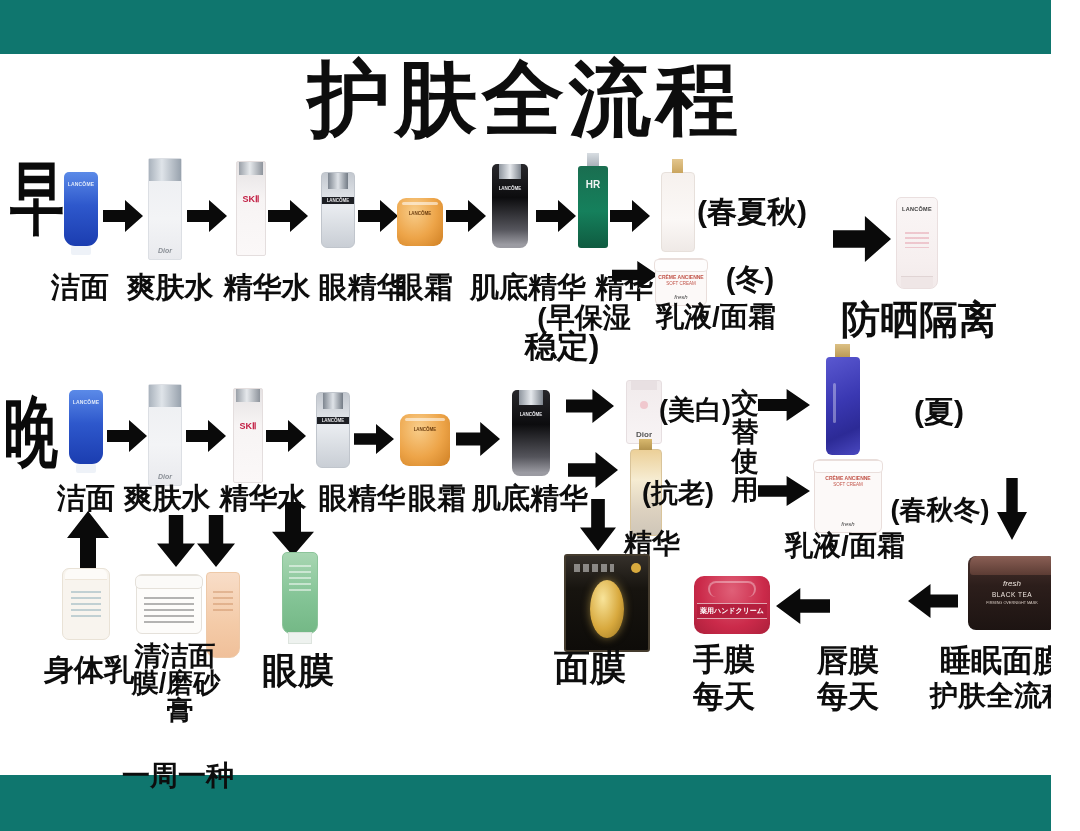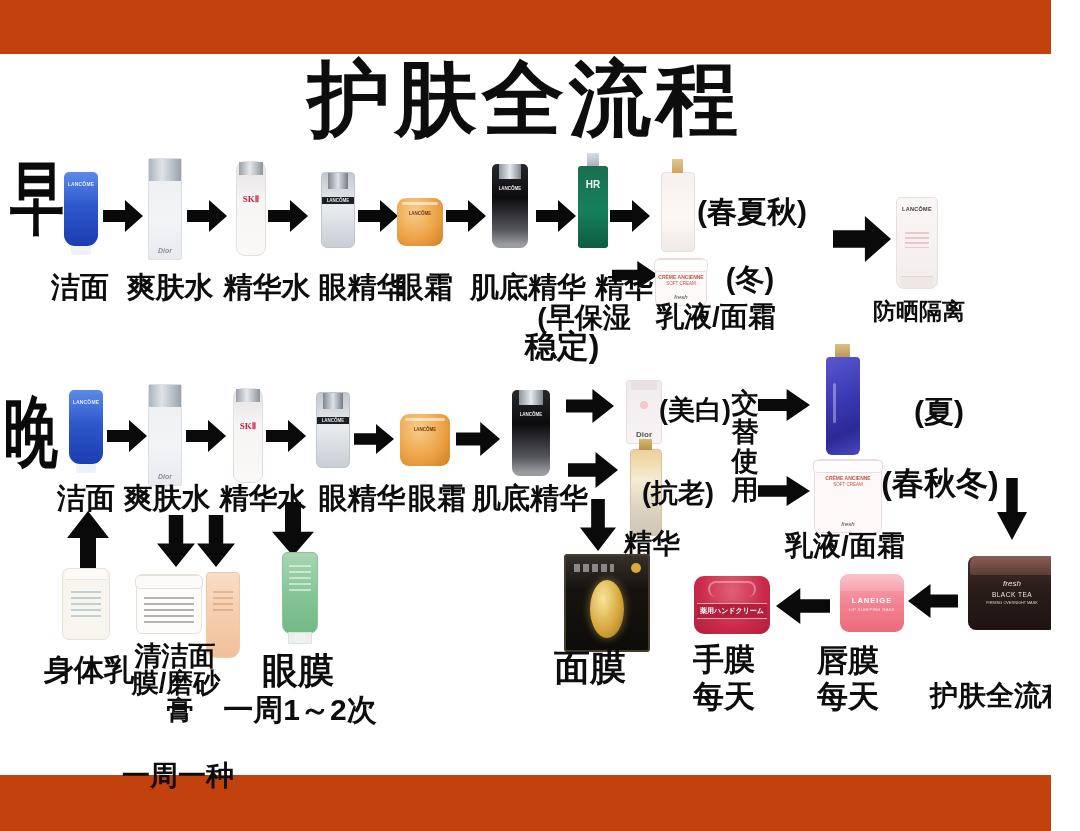--- a/index.html
+++ b/index.html
@@ -1,16 +1,16 @@
 <!DOCTYPE html>
 <html><head>
 <meta charset="utf-8">
 <style>
   html,body{margin:0;padding:0;}
-  .stage{position:relative;width:1051px;height:831px;background:#c2410c;overflow:hidden;
+  .stage{position:relative;width:1051px;height:831px;background:#0f766e;overflow:hidden;
          font-family:"Liberation Sans",sans-serif;}
   .canvas{position:absolute;left:0;top:54px;width:1080px;height:721px;background:#ffffff;}
   .title{position:absolute;left:0;top:58px;width:100%;text-align:center;font-size:82px;
          font-weight:900;color:#0d0d0d;letter-spacing:5px;line-height:1;}
   .period{position:absolute;font-weight:900;font-size:54px;color:#0a0a0a;line-height:1;
           transform:scaleY(1.45);transform-origin:0 0;}
   .t{position:absolute;transform:translateX(-50%);white-space:nowrap;font-weight:800;
      color:#0d0d0d;line-height:1.04;}
   
   .ar,.al,.au,.ad{position:absolute;background:#0a0a0a;}
@@ -24,22 +24,22 @@
   .bluetube{width:34px;height:74px;border-radius:5px 5px 11px 11px;
     background:linear-gradient(180deg,#5b8ae8,#2e58cc 45%,#1b3db0);}
   .bluetube::after{content:"";position:absolute;left:7px;bottom:-9px;width:20px;height:9px;
     background:#eef2f8;border-radius:2px;}
   .bluetube .bt{color:#dfe9fa;font-size:5px;margin-top:9px;letter-spacing:.2px;}
   .toner{width:32px;height:100px;border:1px solid #dcdfe4;border-radius:2px;
     background:linear-gradient(180deg,#eceef1,#f3f4f6 60%,#e9eaee);}
   .toner::before{content:"";position:absolute;top:0;left:0;right:0;height:22px;
     background:linear-gradient(90deg,#aab3bd,#dfe4e9 40%,#98a2ad);}
   .toner .bt{position:absolute;bottom:5px;width:100%;font-size:7px;color:#8a8f96;font-style:italic;}
-  .skii{width:28px;height:93px;border:1px solid #e4dede;border-radius:9px;
-    background:linear-gradient(180deg,#e5e2e3,#f7f4f4 40%,#fbf8f8);font-family:Liberation Serif, serif;}
+  .skii{width:28px;height:93px;border:1px solid #e4dede;border-radius:2px;
+    background:linear-gradient(180deg,#e5e2e3,#f7f4f4 40%,#fbf8f8);}
   .skii::before{content:"";position:absolute;top:0;left:2px;right:2px;height:13px;
     background:linear-gradient(90deg,#9aa0a8,#e6e9ec 45%,#8d939b);}
   .skii .bt{position:absolute;top:32px;width:100%;font-size:9px;color:#c21f44;font-weight:800;}
   .eyeserum{width:32px;height:74px;border:1px solid #c0c5cc;border-radius:4px 4px 6px 6px;
     background:linear-gradient(180deg,#c3c8cf,#e9ecf0 45%,#c9ced5);}
   .eyeserum::before{content:"";position:absolute;top:0;left:6px;right:6px;height:16px;
     background:linear-gradient(90deg,#7e8690,#dfe3e8 50%,#737b85);}
   .eyeserum .bt{position:absolute;top:24px;width:100%;font-size:4.5px;background:#1d1f24;
     color:#e8e8ea;padding:1px 0;}
   .orangejar{width:46px;height:48px;border-radius:9px;
@@ -203,21 +203,21 @@
   <span class="t" style="left:562px;top:330px;font-size:32px">稳定)</span>
 
   <div class="ar" style="left:612px;top:261px;width:46px;height:28px"></div>
   <div class="p freshjar" style="left:655px;top:258px;width:50px;height:46px">
     <span class="b1">CRÈME ANCIENNE</span>
     <span class="b2">SOFT CREAM</span>
     <span class="b3">fresh</span>
   </div>
   <span class="t" style="left:750px;top:264px;font-size:29px">(冬)</span>
   <span class="t" style="left:716px;top:302px;font-size:28px">乳液/面霜</span>
-  <span class="t" style="left:919px;top:300px;font-size:23px">防晒隔离</span>
+  <span class="t" style="left:919px;top:300px;font-size:39px">防晒隔离</span>
 
   <div class="period" style="left:4px;top:392px">晚</div>
 
   <div class="p bluetube" style="left:69px;top:390px">
     <span class="bt">LANCÔME</span>
   </div>
   <div class="ar" style="left:107px;top:420px;width:40px;height:32px"></div>
   <div class="p toner" style="left:148px;top:384px">
     <span class="bt">Dior</span>
   </div>
@@ -253,21 +253,21 @@
 
   <div class="ar" style="left:758px;top:389px;width:52px;height:32px"></div>
   <div class="p cpbblue" style="left:826px;top:357px"></div>
   <span class="t" style="left:939px;top:396px;font-size:30px">(夏)</span>
   <div class="ar" style="left:758px;top:476px;width:52px;height:30px"></div>
   <div class="p freshjar" style="left:814px;top:459px;width:66px;height:72px">
     <span class="b1">CRÈME ANCIENNE</span>
     <span class="b2">SOFT CREAM</span>
     <span class="b3">fresh</span>
   </div>
-  <span class="t" style="left:940px;top:467px;font-size:32px">(春秋冬)</span>
+  <span class="t" style="left:940px;top:496px;font-size:27px">(春秋冬)</span>
   <div class="ad" style="left:997px;top:478px;width:30px;height:62px"></div>
   <span class="t" style="left:845px;top:531px;font-size:28px">乳液/面霜</span>
 
   <span class="t" style="left:86px;top:483px;font-size:29px">洁面</span>
   <span class="t" style="left:167px;top:483px;font-size:29px">爽肤水</span>
   <span class="t" style="left:263px;top:483px;font-size:29px">精华水</span>
   <span class="t" style="left:362px;top:483px;font-size:29px">眼精华</span>
   <span class="t" style="left:437px;top:483px;font-size:29px">眼霜</span>
   <span class="t" style="left:530px;top:483px;font-size:29px">肌底精华</span>
 
@@ -283,41 +283,37 @@
   <div class="p kiehlsjar" style="left:136px;top:574px"></div>
   <div class="p scrubtube" style="left:206px;top:572px"></div>
   <div class="p greentube" style="left:282px;top:552px"></div>
 
   <span class="t" style="left:89px;top:654px;font-size:30px">身体乳</span>
   <span class="t" style="left:175px;top:642px;font-size:27px">清洁面</span>
   <span class="t" style="left:176px;top:669px;font-size:27px">膜/磨砂</span>
   <span class="t" style="left:180px;top:696px;font-size:27px">膏</span>
   <span class="t" style="left:178px;top:761px;font-size:28px">一周一种</span>
   <span class="t" style="left:298px;top:652px;font-size:36px">眼膜</span>
-  <span class="t" style="left:300px;top:694px;font-size:30px">一周1～2次</span>
 
   <div class="p jmmask" style="left:564px;top:554px">
     <span class="egg"></span>
   </div>
   <div class="p handcream" style="left:694px;top:576px">
     <span class="band">
         <span class="bt">薬用ハンドクリーム</span>
       </span>
   </div>
   <div class="al" style="left:776px;top:588px;width:54px;height:36px"></div>
-  <div class="p laneige" style="left:840px;top:574px">
-    <span class="b1">LANEIGE</span>
-    <span class="b2">LIP SLEEPING MASK</span>
-  </div>
   <div class="al" style="left:908px;top:584px;width:50px;height:34px"></div>
   <div class="p blacktea" style="left:968px;top:556px">
     <span class="b1">fresh</span>
     <span class="b2">BLACK TEA</span>
     <span class="b3">FIRMING OVERNIGHT MASK</span>
   </div>
 
   <span class="t" style="left:590px;top:649px;font-size:36px">面膜</span>
   <span class="t" style="left:724px;top:644px;font-size:31px">手膜</span>
   <span class="t" style="left:724px;top:681px;font-size:31px">每天</span>
   <span class="t" style="left:848px;top:645px;font-size:31px">唇膜</span>
   <span class="t" style="left:848px;top:681px;font-size:31px">每天</span>
+  <span class="t" style="left:1002px;top:645px;font-size:31px">睡眠面膜</span>
   <span class="t" style="left:1000px;top:681px;font-size:28px">护肤全流程</span>
 </div>
 
 </body></html>

